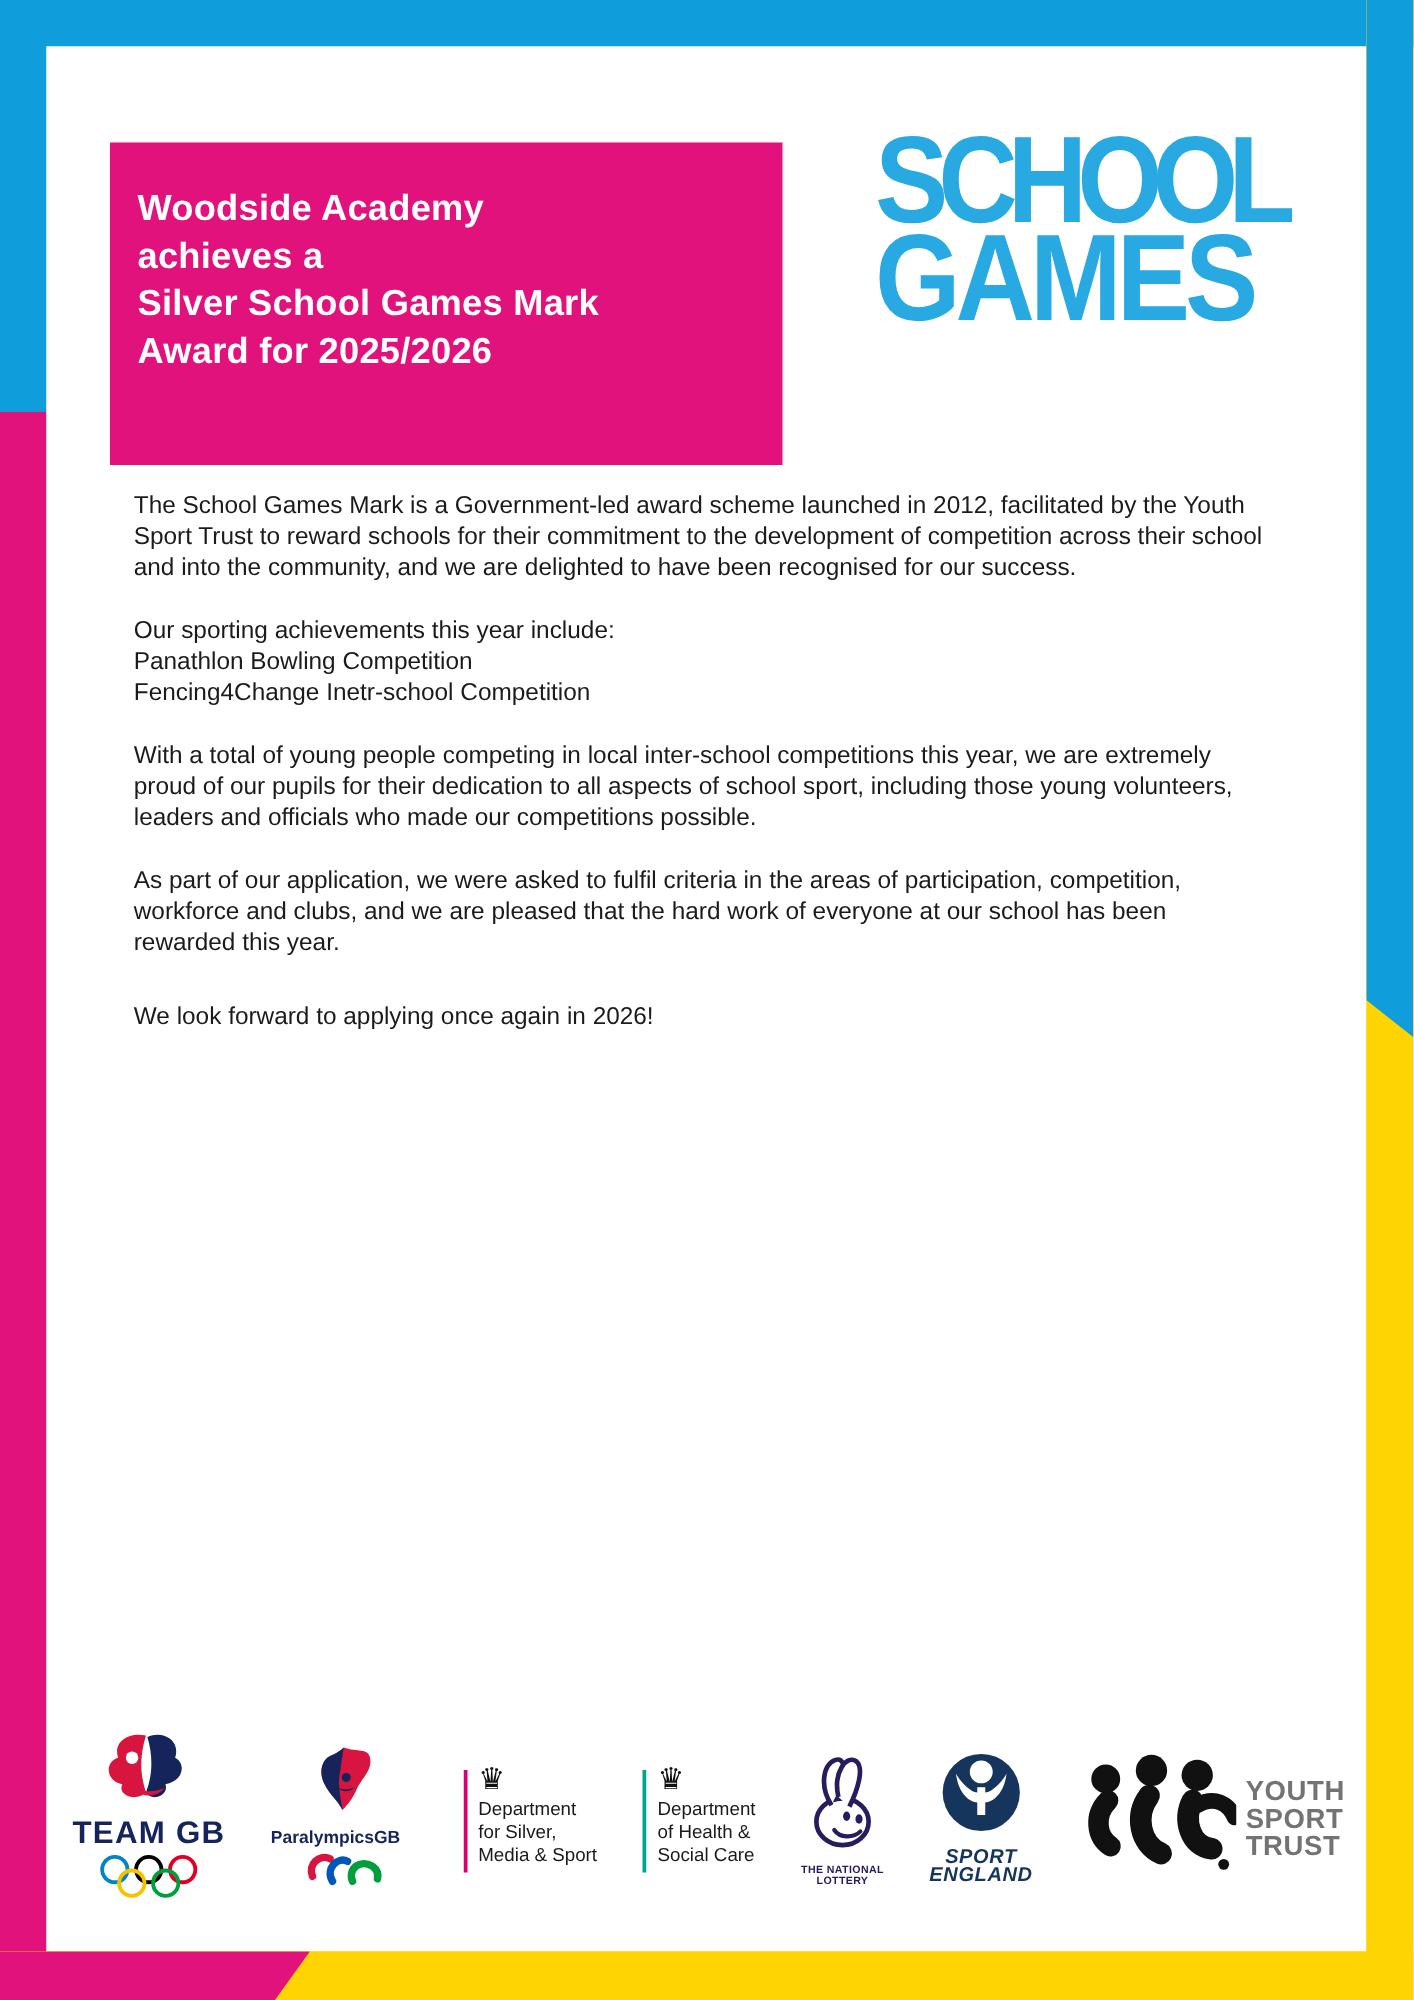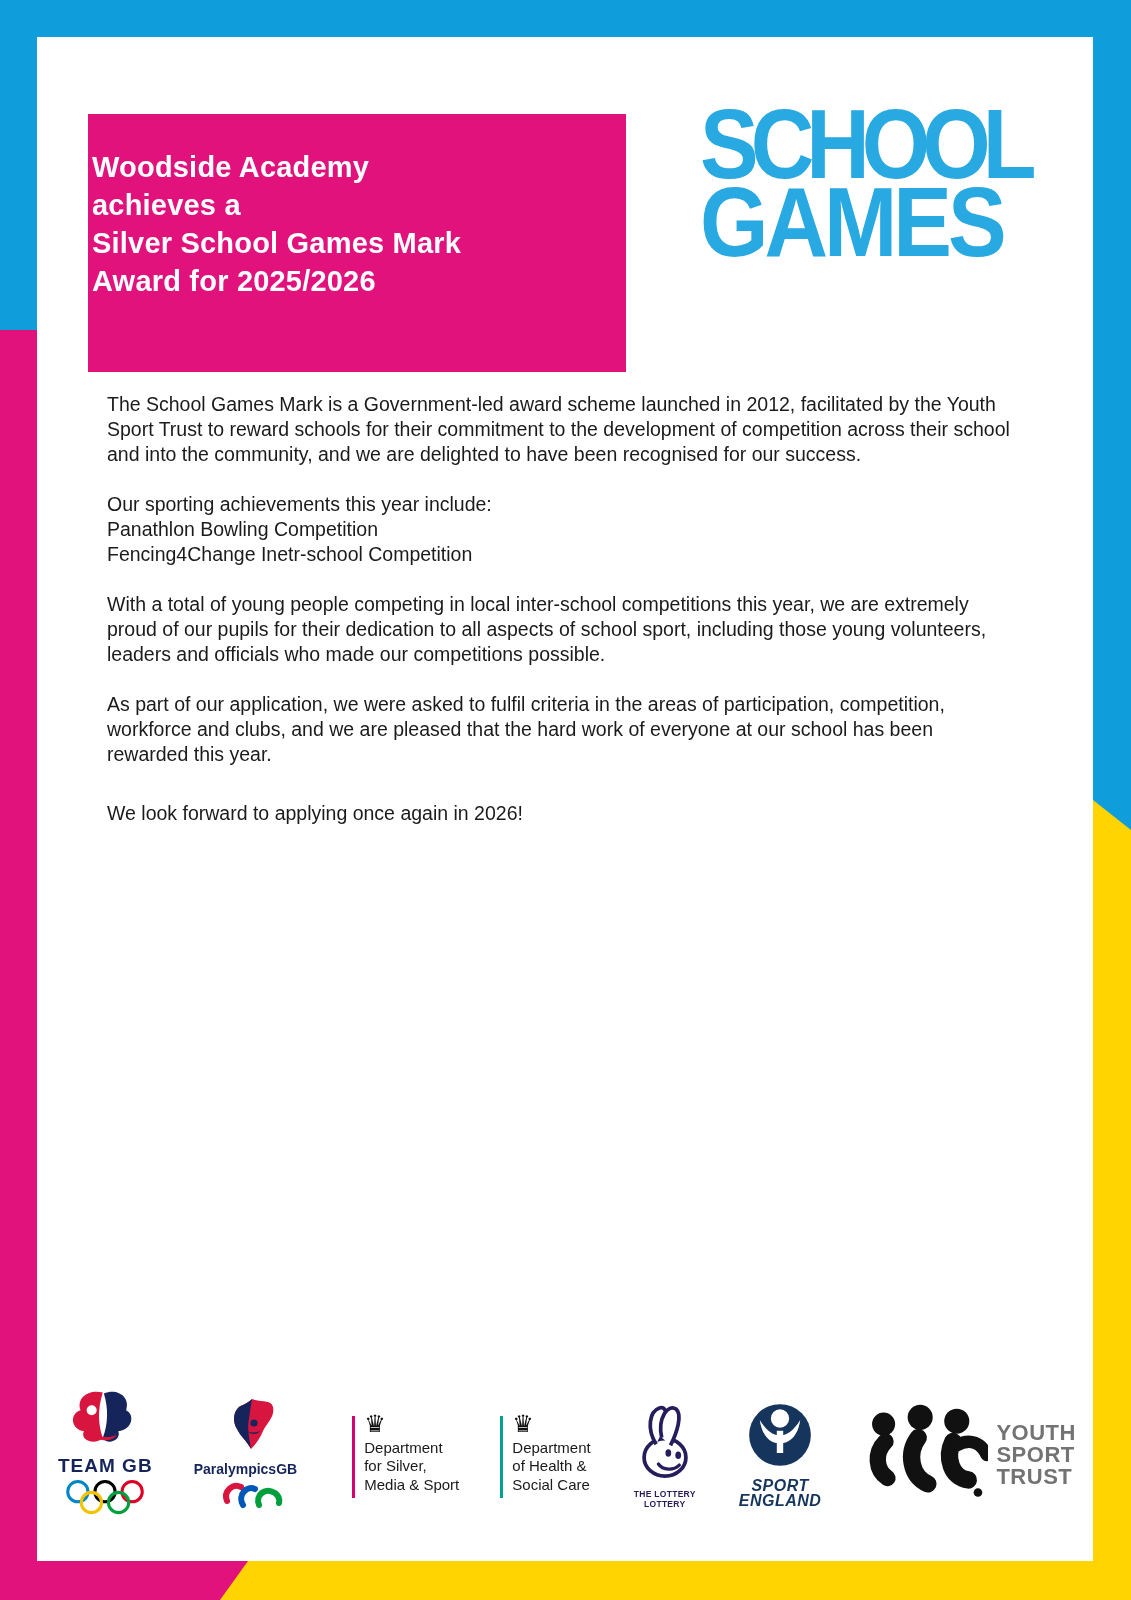--- a/index.html
+++ b/index.html
@@ -22,42 +22,42 @@
   .frame-bottom{position:absolute;left:0;bottom:0;width:100%;height:39px;background:#ffd400;}
   .frame-bottom::before{
     content:"";position:absolute;left:0;top:0;width:100%;height:100%;background:#e2127d;
     clip-path:polygon(0 0,248px 0,220px 100%,0 100%);
   }
   
   .headline-box{
     position:absolute;left:88px;top:114px;width:538px;height:258px;background:#e2127d;
   }
   .headline-box .inner{
-    padding:34px 10px 0 4px;color:#ffffff;font-weight:bold;
+    padding:34px 10px 0 22px;color:#ffffff;font-weight:bold;
     font-size:29px;line-height:38px;letter-spacing:0.2px;
   }
   
   .sg-logo{
     position:absolute;left:700px;top:104px;width:340px;color:#29a9e1;
     font-weight:bold;transform:scaleY(1.12);transform-origin:top left;line-height:72px;
   }
   .sg-line{font-size:88px;letter-spacing:-8px;white-space:nowrap;}
   .sg-line.g2{letter-spacing:-4px;margin-top:-2px;}
   
   .copy{position:absolute;left:107px;top:392px;width:905px;font-size:19.5px;line-height:25px;}
   .copy p{margin:0 0 25px 0;}
   .copy .ach-block{margin:0 0 25px 0;}
   .copy .closing{margin-top:34px;}
   
   .footer{
     position:absolute;left:58px;top:1372px;width:1018px;height:165px;
     display:flex;align-items:center;justify-content:space-between;
   }
   .logo{display:flex;flex-direction:column;align-items:center;}
-  .teamgb-label{font-size:19px;font-weight:bold;color:#15245b;letter-spacing:1px;margin:3px 0 2px 0;}
+  .teamgb-label{font-size:25px;font-weight:bold;color:#15245b;letter-spacing:1px;margin:3px 0 2px 0;}
   .para-label{font-size:14px;font-weight:bold;color:#15245b;margin:4px 14px 2px 0;}
   .dept{display:flex;align-items:flex-start;}
   .dept-bar{width:3px;height:82px;margin-right:9px;margin-top:4px;}
   .dept-bar.dcms{background:#d50071;}
   .dept-bar.dhsc{background:#00a390;}
   .dept-crown{font-size:24px;line-height:24px;color:#111;}
   .dept-lines{font-size:15px;line-height:18.5px;color:#1a1a1a;margin-top:3px;}
   .lottery-label{font-size:8.5px;line-height:9.5px;font-weight:bold;color:#251d5c;text-align:center;margin-top:2px;letter-spacing:0.3px;}
   .se-label{font-size:16px;line-height:15px;font-weight:800;font-style:italic;color:#16355c;text-align:center;margin-top:6px;letter-spacing:0.5px;}
   .yst{display:flex;align-items:center;}
@@ -171,21 +171,21 @@
         <svg width="66" height="84" viewBox="0 0 60 76">
           <ellipse cx="30" cy="52" rx="19" ry="17" fill="#ffffff" stroke="#251d5c" stroke-width="3.4"></ellipse>
           <path d="M22 40 C13 26 16 10 25 7 C31 5 33 14 29 25" fill="#ffffff" stroke="#251d5c" stroke-width="3.4" stroke-linejoin="round"></path>
           <path d="M27 34 C23 16 33 3 40 8 C46 13 41 29 35 41" fill="#ffffff" stroke="#251d5c" stroke-width="3.4" stroke-linejoin="round"></path>
           <ellipse cx="33" cy="48" rx="2.6" ry="3.4" fill="#251d5c"></ellipse>
           <ellipse cx="42" cy="50" rx="2.6" ry="3.4" fill="#251d5c"></ellipse>
           <path d="M24 58 C28 64 38 64 43 59" fill="none" stroke="#251d5c" stroke-width="3" stroke-linecap="round"></path>
         </svg>
       </span>
       <div class="lottery-label">
-        <div>THE LOTTERY</div>
+        <div>THE NATIONAL</div>
         <div>LOTTERY</div>
       </div>
     </div>
 
     <div class="logo">
       <span>
         <svg width="66" height="66" viewBox="0 0 62 62">
           <circle cx="31" cy="31" r="29" fill="#16355c"></circle>
           <circle cx="31" cy="15.5" r="8.6" fill="#ffffff"></circle>
           <path d="M12 17 C14 32 22 38 28 38.5 L28 48 L34 48 L34 38.5 C40 38 48 32 50 17 C44 27 37 31 34 31 L34 27 L28 27 L28 31 C25 31 18 27 12 17 Z" fill="#ffffff"></path>

